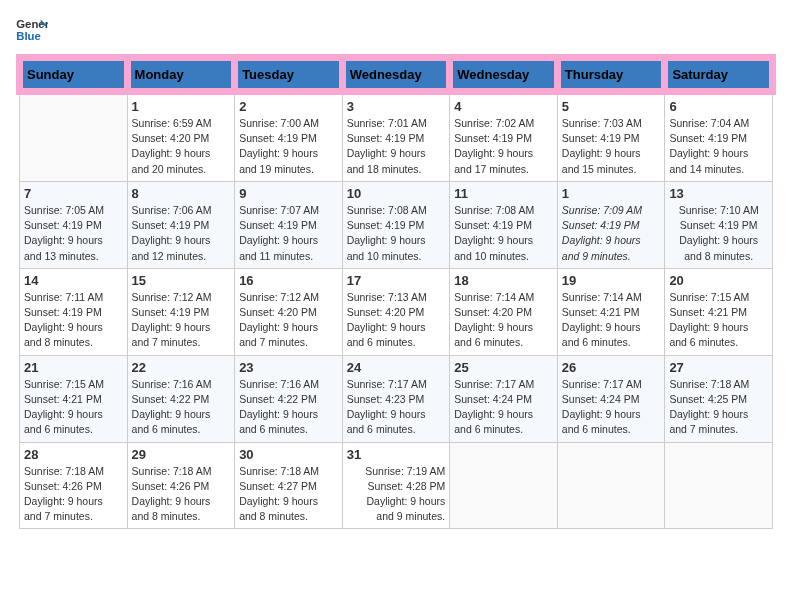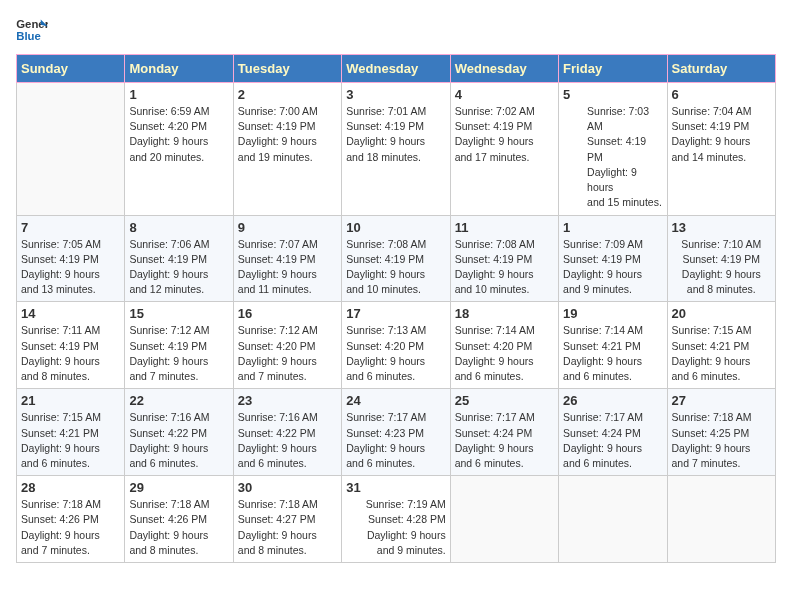--- a/index.html
+++ b/index.html
@@ -39,26 +39,26 @@
       font-weight: normal;
       color: #555;
     }
     .calendar {
       width: 100%;
       border-collapse: collapse;
       border: 1px solid #ccc;
     }
     .calendar th {
       background: #3a7abf;
-      color: #fef9c3;
+      color: #000000;
       font-size: 13px;
       font-weight: bold;
       padding: 6px 4px;
       text-align: left;
-      border: 1px solid #f9a8d4;
+      border: 7px solid #f9a8d4;
     }
     .calendar td {
       vertical-align: top;
       border: 1px solid #ccc;
       padding: 4px 4px 4px 4px;
       width: calc(100% / 7);
       min-height: 80px;
       background: #fff;
     }
     .calendar tr:nth-child(even) td {
@@ -98,21 +98,21 @@
 </div>
 
 <table class="calendar">
   <thead>
     <tr>
     <th>Sunday</th>
         <th>Monday</th>
         <th>Tuesday</th>
         <th>Wednesday</th>
         <th>Wednesday</th>
-        <th>Friday</th>
+        <th>Thursday</th>
         <th>Saturday</th>
       </tr>
   </thead>
   <tbody id="calendar-body">
   <tr>
         <td class="empty-cell"></td>
         <td>
           <span class="day-number">1</span>
           <div class="day-info" style="white-space: pre-line;">Sunrise: 6:59 AM
 Sunset: 4:20 PM
@@ -135,21 +135,21 @@
         </td>
         <td>
           <span class="day-number">4</span>
           <div class="day-info" style="white-space: pre-line;">Sunrise: 7:02 AM
 Sunset: 4:19 PM
 Daylight: 9 hours
 and 17 minutes.</div>
         </td>
         <td>
           <span class="day-number">5</span>
-          <div class="day-info" style="white-space: pre-line; margin-left: 24px;">Sunrise: 7:03 AM
+          <div class="day-info" style="white-space: pre-line;">Sunrise: 7:03 AM
 Sunset: 4:19 PM
 Daylight: 9 hours
 and 15 minutes.</div>
         </td>
         <td>
           <span class="day-number">6</span>
           <div class="day-info" style="white-space: pre-line;">Sunrise: 7:04 AM
 Sunset: 4:19 PM
 Daylight: 9 hours
 and 14 minutes.</div>
@@ -186,21 +186,21 @@
         </td>
         <td>
           <span class="day-number">11</span>
           <div class="day-info" style="white-space: pre-line;">Sunrise: 7:08 AM
 Sunset: 4:19 PM
 Daylight: 9 hours
 and 10 minutes.</div>
         </td>
         <td>
           <span class="day-number">1</span>
-          <div class="day-info" style="white-space: pre-line;">Sunrise: 7:09 AM
+          <div class="day-info" style="white-space: pre-line; font-style: italic;">Sunrise: 7:09 AM
 Sunset: 4:19 PM
 Daylight: 9 hours
 and 9 minutes.</div>
         </td>
         <td>
           <span class="day-number">13</span>
           <div class="day-info" style="white-space: pre-line; text-align: center;">Sunrise: 7:10 AM
 Sunset: 4:19 PM
 Daylight: 9 hours
 and 8 minutes.</div>

